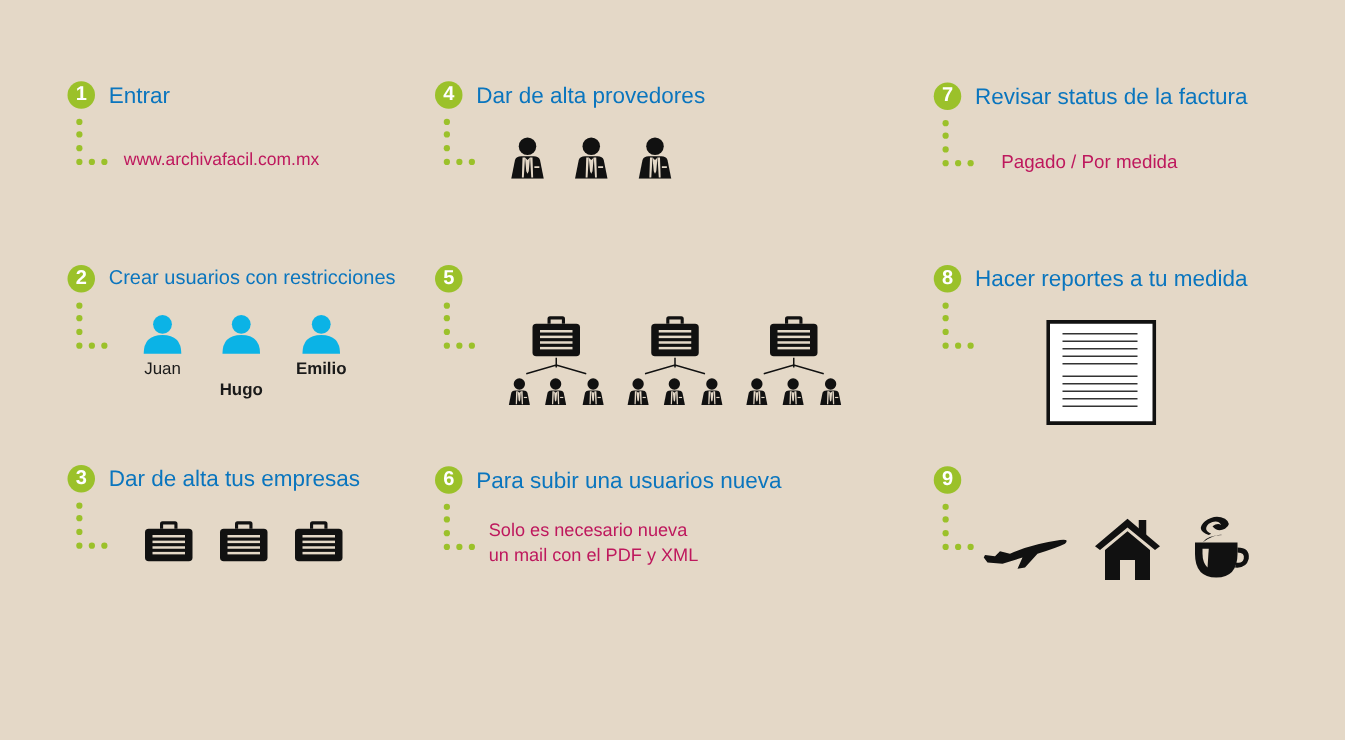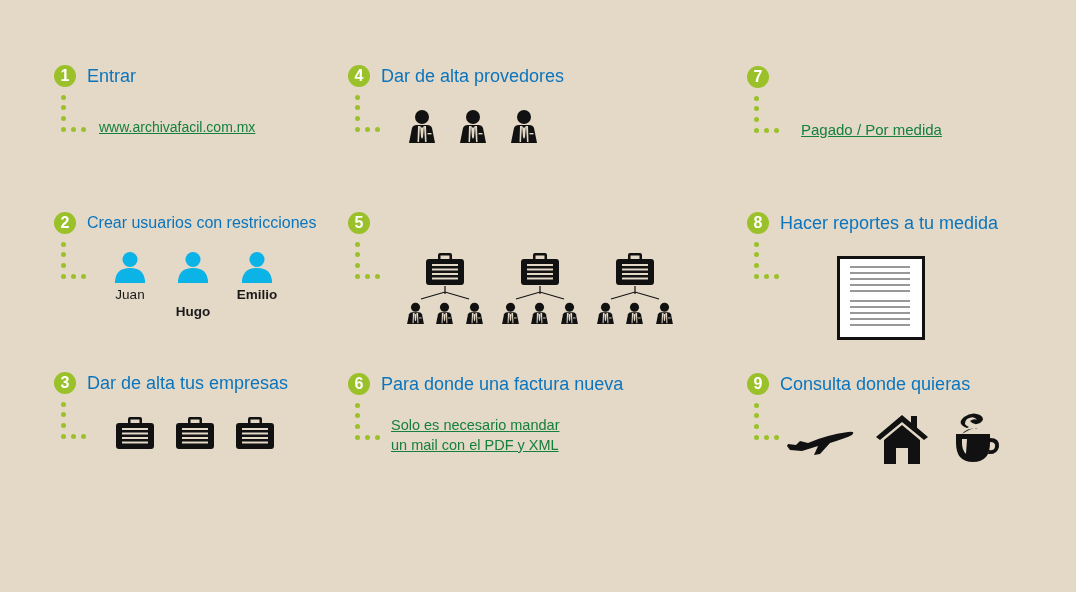--- a/index.html
+++ b/index.html
@@ -4,21 +4,21 @@
 <style>
   html,body{margin:0;padding:0;}
   body{width:1076px;height:592px;background:#e4d8c7;position:relative;overflow:hidden;font-family:"Liberation Sans","DejaVu Sans",sans-serif;}
   .step{position:absolute;}
   .head{position:absolute;left:0;top:0;display:flex;align-items:center;white-space:nowrap;}
   .badge{width:22px;height:22px;border-radius:50%;background:#9bc12a;color:#fff;font-weight:bold;font-size:16px;display:flex;align-items:center;justify-content:center;margin-right:11px;}
   .title{color:#0a75be;font-size:18px;}
   .title.sm{font-size:16px;}
   .dots{position:absolute;left:7px;top:30px;}
   .dot{position:absolute;width:5px;height:5px;border-radius:50%;background:#9bc12a;}
-  .txt{position:absolute;color:#15803d;font-size:14px;white-space:nowrap;text-decoration:underline;}
+  .txt{position:absolute;color:#be185d;font-size:14px;white-space:nowrap;}
   .icon{position:absolute;}
   .ulabel{position:absolute;font-size:13.5px;color:#1a1a1a;width:60px;text-align:center;}
 </style>
 </head>
 <body>
 
 <svg width="0" height="0" style="position:absolute">
   <defs>
     <symbol id="briefcase" viewBox="0 0 40 34">
       <path d="M13 7 V3 Q13 1 15 1 H25 Q27 1 27 3 V7 H24.5 V3.5 H15.5 V7 Z" fill="#111"></path>
@@ -198,37 +198,38 @@
       </svg>
     <svg class="icon" style="left:61px;top:50px" width="21" height="22">
         <use href="#businessman"></use>
       </svg>
   </div>
 </div>
 
 <div class="step" style="left:348px;top:373px;">
   <div class="head">
     <div class="badge">6</div>
-    <div class="title">Para donde una factura nueva</div>
-  </div>
-  <div class="dots">
-    <div class="dot" style="top:0"></div>
-      <div class="dot" style="top:10px"></div>
-      <div class="dot" style="top:21px"></div>
-      <div class="dot" style="top:32px"></div>
-    <div class="dot" style="top:32px;left:10px"></div>
-      <div class="dot" style="top:32px;left:20px"></div>
-  </div>
-  <div class="txt" style="left:43px;top:44px;font-size:14.5px;">Solo es necesario mandar</div>
+    <div class="title">Para subir una usuarios nueva</div>
+  </div>
+  <div class="dots">
+    <div class="dot" style="top:0"></div>
+      <div class="dot" style="top:10px"></div>
+      <div class="dot" style="top:21px"></div>
+      <div class="dot" style="top:32px"></div>
+    <div class="dot" style="top:32px;left:10px"></div>
+      <div class="dot" style="top:32px;left:20px"></div>
+  </div>
+  <div class="txt" style="left:43px;top:44px;font-size:14.5px;">Solo es necesario nueva</div>
   <div class="txt" style="left:43px;top:64px;font-size:14.5px;">un mail con el PDF y XML</div>
 </div>
 
 <div class="step" style="left:747px;top:66px;">
   <div class="head">
     <div class="badge">7</div>
+    <div class="title">Revisar status de la factura</div>
   </div>
   <div class="dots">
     <div class="dot" style="top:0"></div>
       <div class="dot" style="top:10px"></div>
       <div class="dot" style="top:21px"></div>
       <div class="dot" style="top:32px"></div>
     <div class="dot" style="top:32px;left:10px"></div>
       <div class="dot" style="top:32px;left:20px"></div>
   </div>
   <div class="txt" style="left:54px;top:55px;font-size:15px;">Pagado / Por medida</div>
@@ -260,21 +261,20 @@
       <line x1="13" y1="57" x2="73" y2="57"></line>
         <line x1="13" y1="63" x2="73" y2="63"></line>
       <line x1="13" y1="69" x2="73" y2="69"></line>
     </g>
   </svg>
 </div>
 
 <div class="step" style="left:747px;top:373px;">
   <div class="head">
     <div class="badge">9</div>
-    <div class="title">Consulta donde quieras</div>
   </div>
   <div class="dots">
     <div class="dot" style="top:0"></div>
       <div class="dot" style="top:10px"></div>
       <div class="dot" style="top:21px"></div>
       <div class="dot" style="top:32px"></div>
     <div class="dot" style="top:32px;left:10px"></div>
       <div class="dot" style="top:32px;left:20px"></div>
   </div>
   <svg class="icon" style="left:39px;top:54px" width="70" height="30" viewBox="0 0 70 30">

